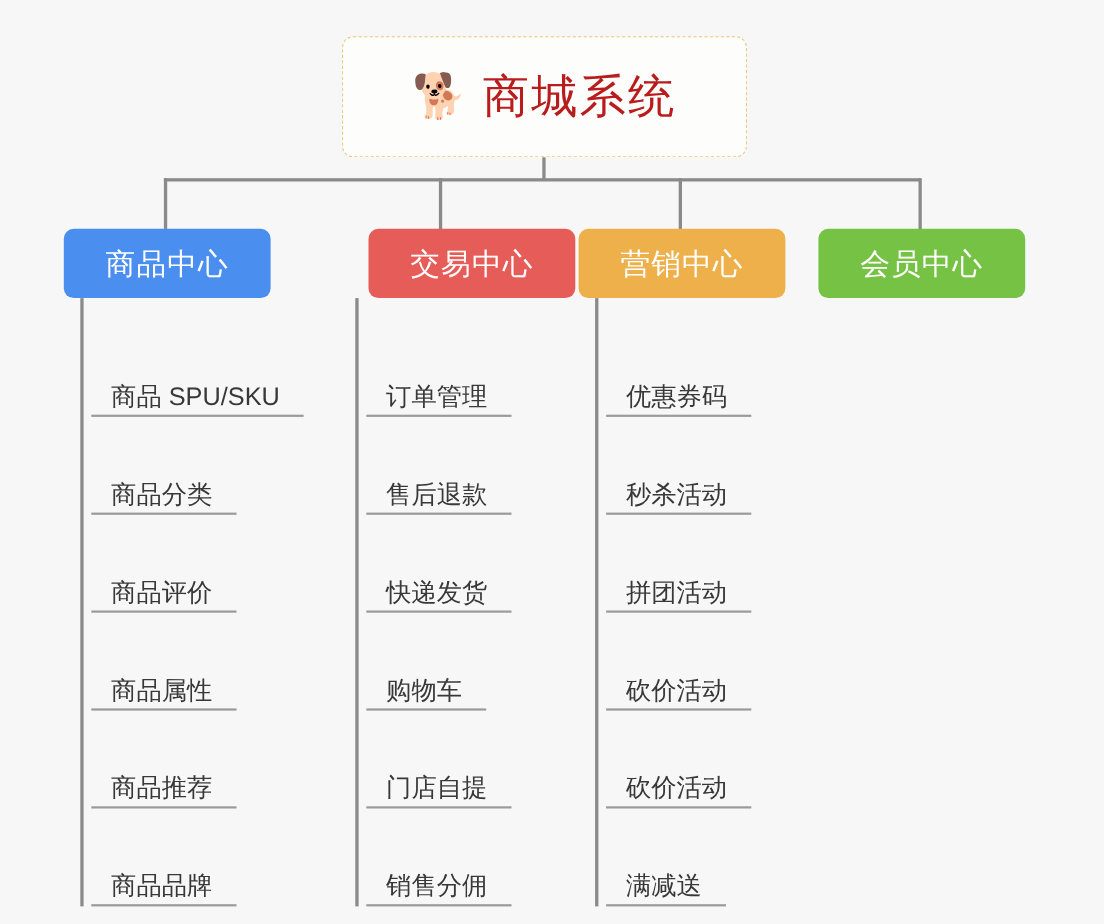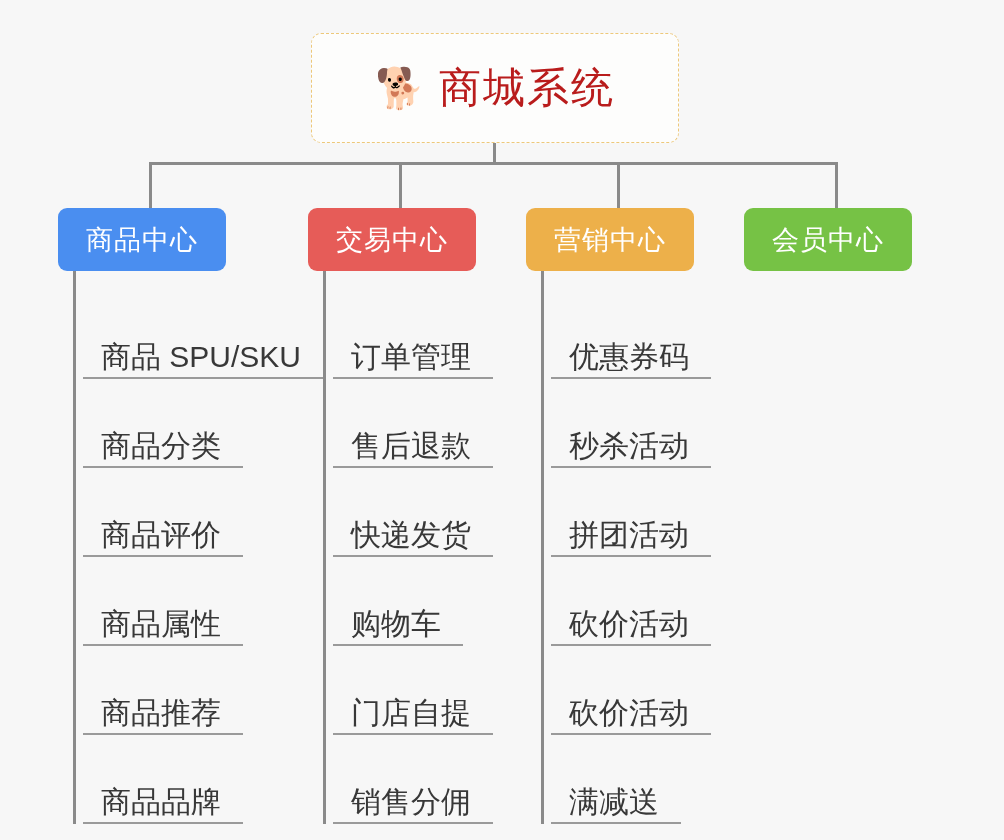--- a/index.html
+++ b/index.html
@@ -78,21 +78,21 @@
   .column {
     position: absolute;
     top: 208px;
   }
   .col-1 { left: 58px; }
   .col-2 { left: 308px; }
   .col-3 { left: 526px; }
   .col-4 { left: 744px; }
 
   .cat-header {
-    width: 168px;
+    width: 188px;
     height: 63px;
     box-sizing: border-box;
     border-radius: 9px;
     display: flex;
     align-items: center;
     justify-content: center;
     color: #ffffff;
     font-size: 27px;
     letter-spacing: 1px;
     white-space: nowrap;
@@ -114,21 +114,21 @@
   }
   .leaf {
     position: relative;
     height: 89px;
     box-sizing: border-box;
     display: flex;
     align-items: flex-end;
     padding-left: 28px;
   }
   .leaf-label {
-    font-size: 30px;
+    font-size: 23px;
     color: #383838;
     line-height: 1.05;
     white-space: nowrap;
     padding-bottom: 5px;
     border-bottom: 2px solid #9a9a9a;
     margin-left: -18px;
     padding-left: 18px;
     padding-right: 22px;
   }
 </style>
@@ -168,21 +168,21 @@
       <div class="leaf">
           <span class="leaf-label">商品推荐</span>
         </div>
       <div class="leaf">
           <span class="leaf-label">商品品牌</span>
         </div>
     </div>
   </div>
 
   <div class="column col-2">
-    <div class="cat-header" style="background: rgb(230, 92, 88);">交易中心</div>
+    <div class="cat-header" style="background: rgb(230, 92, 88); margin-left: 27px;">交易中心</div>
     <div class="leaf-list">
       <div class="spine" style="background: rgb(138, 138, 138);"></div>
       <div class="leaf">
           <span class="leaf-label">订单管理</span>
         </div>
       <div class="leaf">
           <span class="leaf-label">售后退款</span>
         </div>
       <div class="leaf">
           <span class="leaf-label">快递发货</span>

